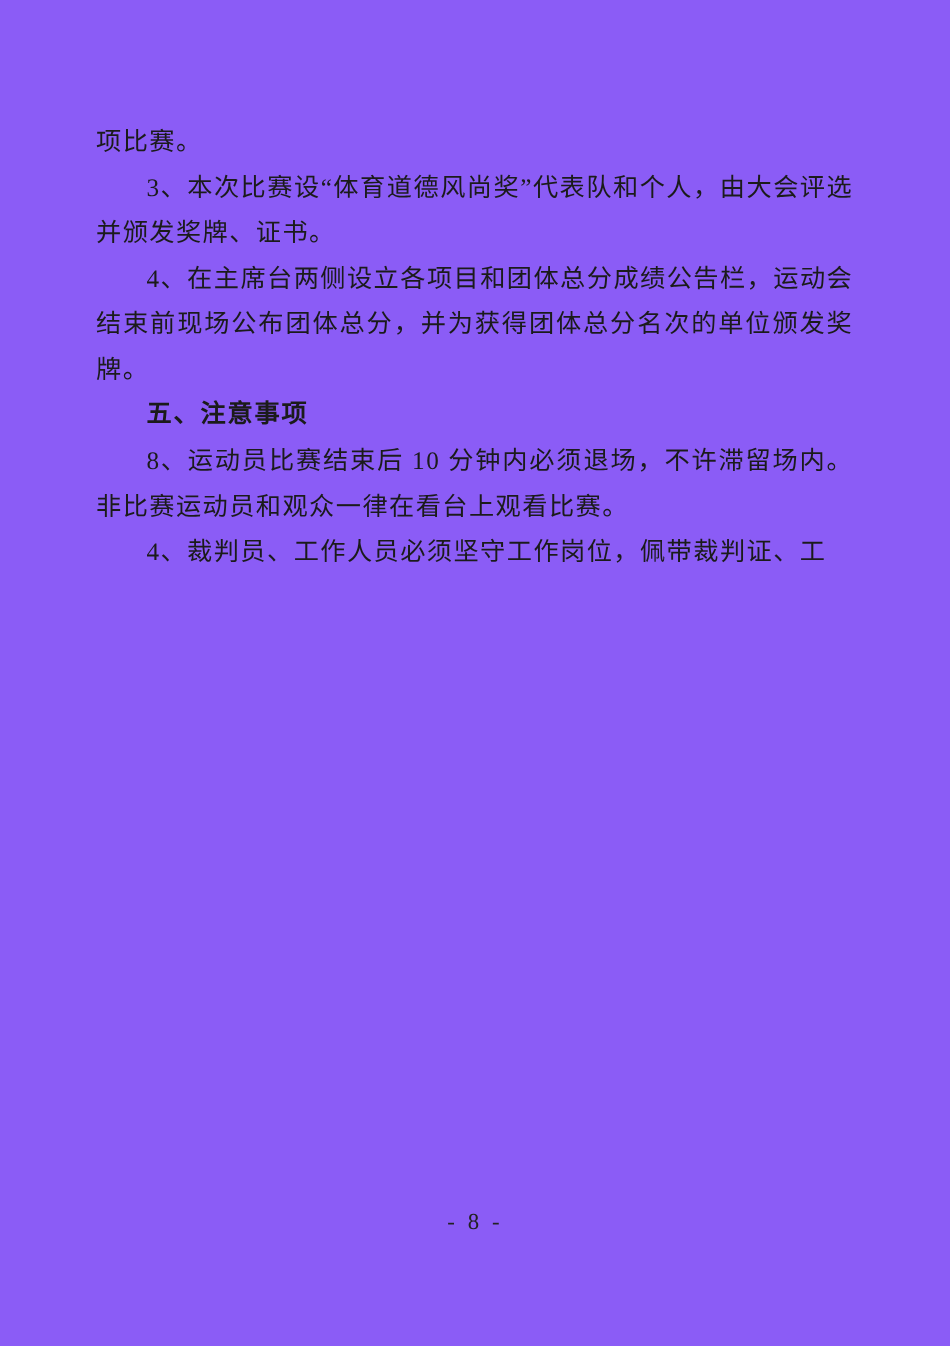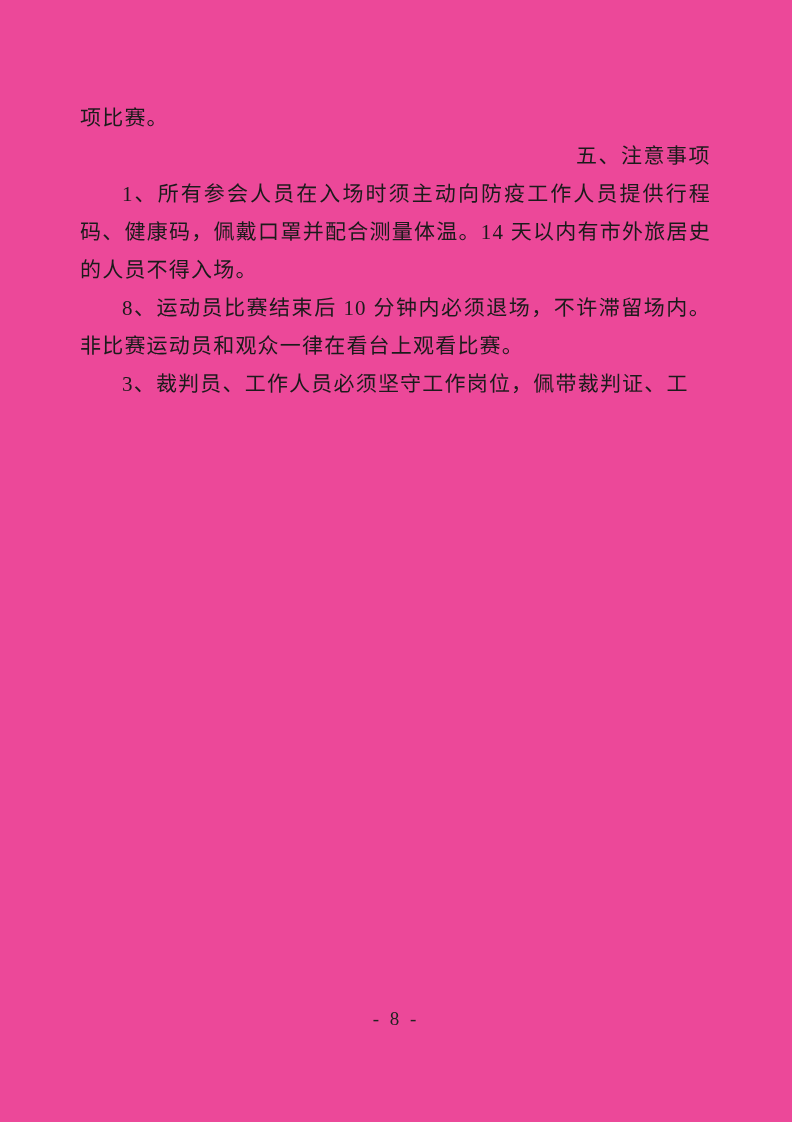--- a/index.html
+++ b/index.html
@@ -4,21 +4,21 @@
 <style>
   html, body {
     margin: 0;
     padding: 0;
     background: #ffffff;
   }
   .page {
     position: relative;
     width: 792px;
     height: 1122px;
-    background: #ec4899;
+    background: #8b5cf6;
     overflow: hidden;
     font-family: "Liberation Serif", "DejaVu Serif", serif;
   }
   .content {
     position: absolute;
     top: 99px;
     left: 80px;
     width: 631px;
     color: #1b1b1b;
     font-size: 21px;
@@ -27,43 +27,44 @@
     text-align: justify;
   }
   .content p {
     margin: 0;
     text-indent: 2em;
   }
   .content p.no-indent {
     text-indent: 0;
   }
   .content p.heading {
-    font-weight: normal;
+    font-weight: bold;
     font-family: "Liberation Sans", "DejaVu Sans", sans-serif;
     letter-spacing: 1.5px;
-    text-align: right;
+    text-align: left;
   }
   .footer {
     position: absolute;
     top: 1004px;
     left: 0;
     width: 100%;
     text-align: center;
     color: #222222;
     font-size: 19px;
     line-height: 30px;
     letter-spacing: 3px;
     font-family: "Liberation Serif", "DejaVu Serif", serif;
   }
 </style>
 </head>
 <body>
 
 <div class="page">
   <div class="content">
     <p class="no-indent">项比赛。</p>
+    <p>3、本次比赛设“体育道德风尚奖”代表队和个人，由大会评选并颁发奖牌、证书。</p>
+    <p>4、在主席台两侧设立各项目和团体总分成绩公告栏，运动会结束前现场公布团体总分，并为获得团体总分名次的单位颁发奖牌。</p>
     <p class="heading">五、注意事项</p>
-    <p>1、所有参会人员在入场时须主动向防疫工作人员提供行程码、健康码，佩戴口罩并配合测量体温。14 天以内有市外旅居史的人员不得入场。</p>
     <p>8、运动员比赛结束后 10 分钟内必须退场，不许滞留场内。非比赛运动员和观众一律在看台上观看比赛。</p>
-    <p>3、裁判员、工作人员必须坚守工作岗位，佩带裁判证、工</p>
+    <p>4、裁判员、工作人员必须坚守工作岗位，佩带裁判证、工</p>
   </div>
   <div class="footer">- 8 -</div>
 </div>
 
 </body></html>

